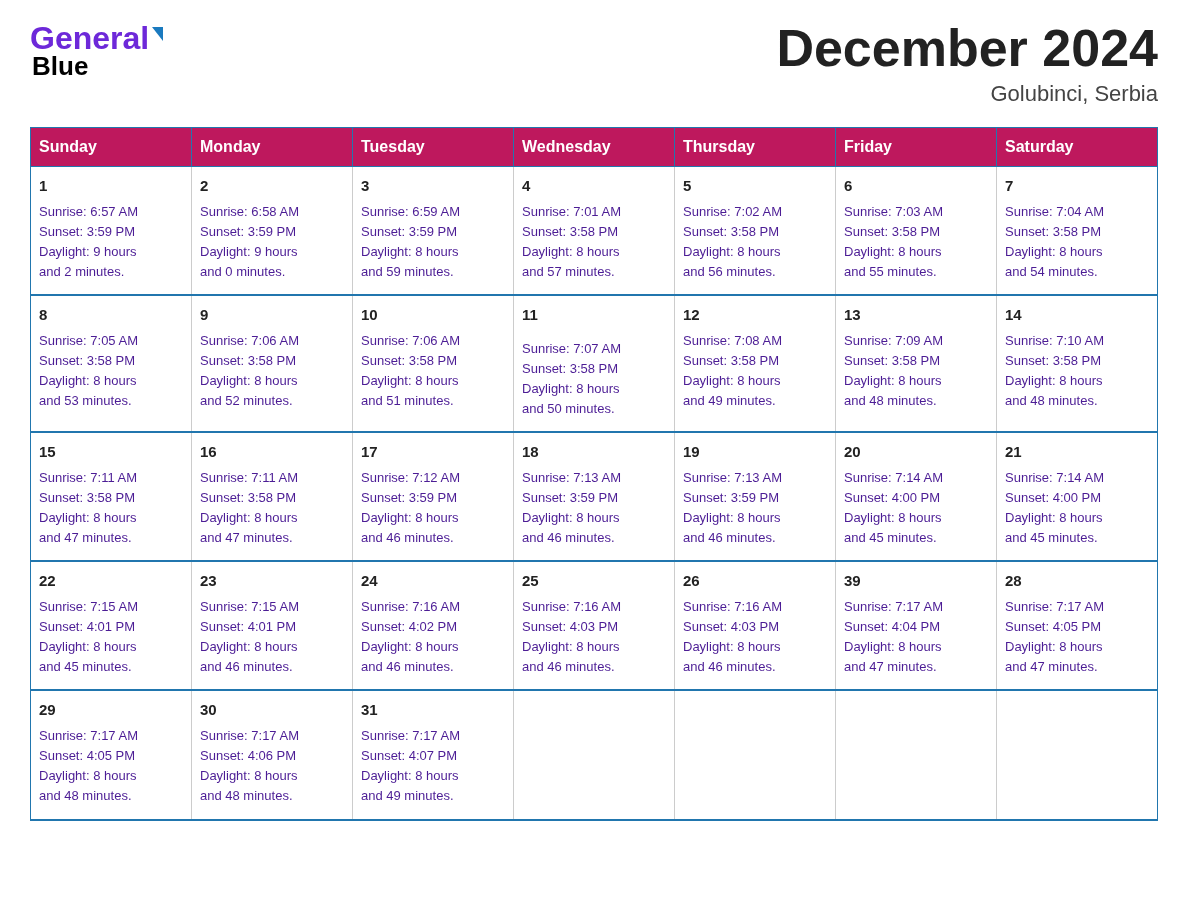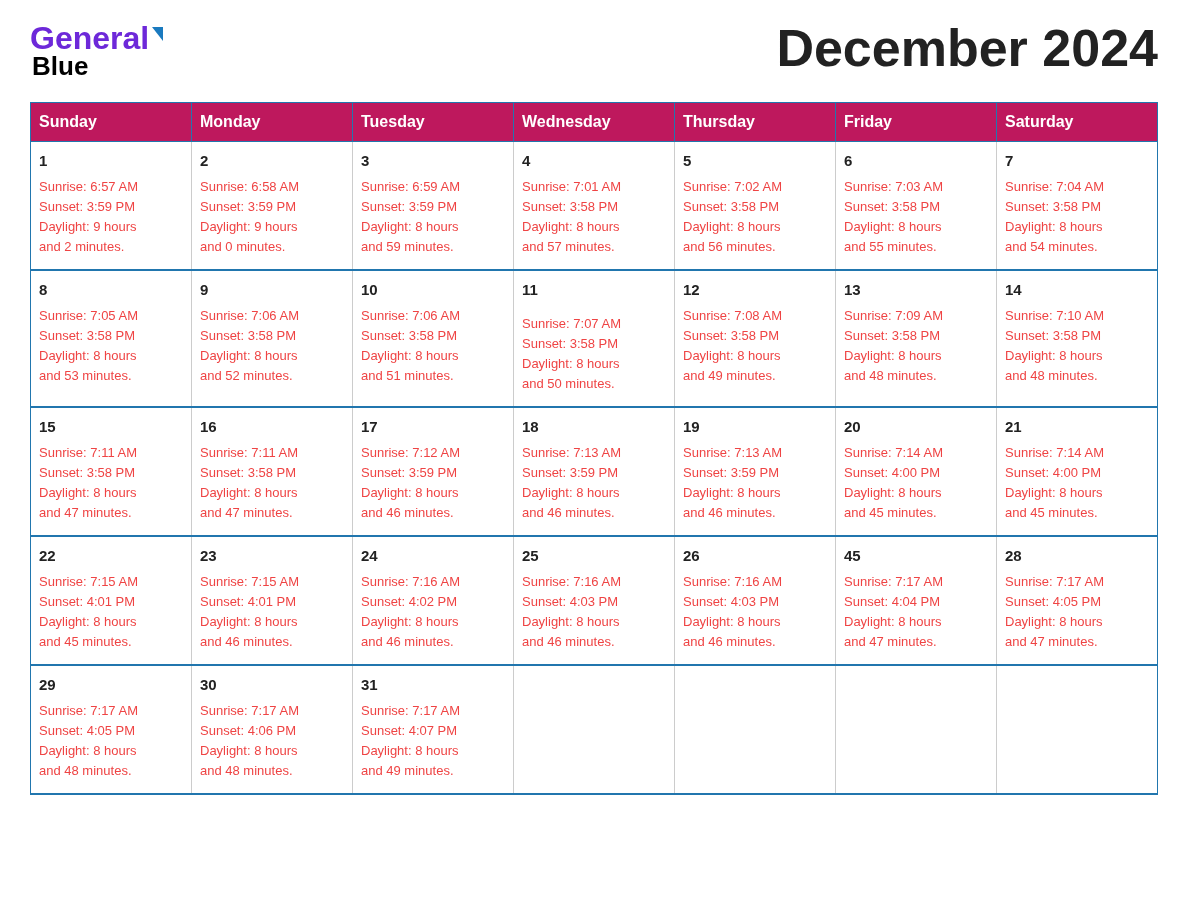--- a/index.html
+++ b/index.html
@@ -71,36 +71,37 @@
     }
     .day-number {
       font-size: 15px;
       font-weight: bold;
       color: #222;
       display: block;
       margin-bottom: 4px;
     }
     .day-info {
       font-size: 13px;
-      color: #ef4444;
+      color: #4c1d95;
       line-height: 1.55;
     }
   </style>
 </head>
 <body>
 
 <div class="header">
   <div class="logo">
     <div>
       <span style="font-size:32px;font-weight:bold;color:#6d28d9;">General</span><span style="display:inline-block;width:0;height:0;border-left:11px solid transparent;border-right:0px solid transparent;border-bottom:0px solid transparent;border-top:14px solid #1a7abf;margin-left:3px;position:relative;top:-8px;"></span>
     </div>
     <div style="font-size:26px;font-weight:bold;color:#000000;margin-top:-6px;margin-left:2px;">Blue</div>
   </div>
   <div class="title-block">
     <div class="month-title">December 2024</div>
+    <div class="location">Golubinci, Serbia</div>
   </div>
 </div>
 
 <table>
   <thead>
     <tr>
     <th>Sunday</th>
         <th>Monday</th>
         <th>Tuesday</th>
         <th>Wednesday</th>
@@ -293,21 +294,21 @@
 and 46 minutes.</div>
         </td>
         <td>
           <span class="day-number">26</span>
           <div class="day-info" style="white-space: pre-line;">Sunrise: 7:16 AM
 Sunset: 4:03 PM
 Daylight: 8 hours
 and 46 minutes.</div>
         </td>
         <td>
-          <span class="day-number">45</span>
+          <span class="day-number">39</span>
           <div class="day-info" style="white-space: pre-line;">Sunrise: 7:17 AM
 Sunset: 4:04 PM
 Daylight: 8 hours
 and 47 minutes.</div>
         </td>
         <td>
           <span class="day-number">28</span>
           <div class="day-info" style="white-space: pre-line;">Sunrise: 7:17 AM
 Sunset: 4:05 PM
 Daylight: 8 hours

